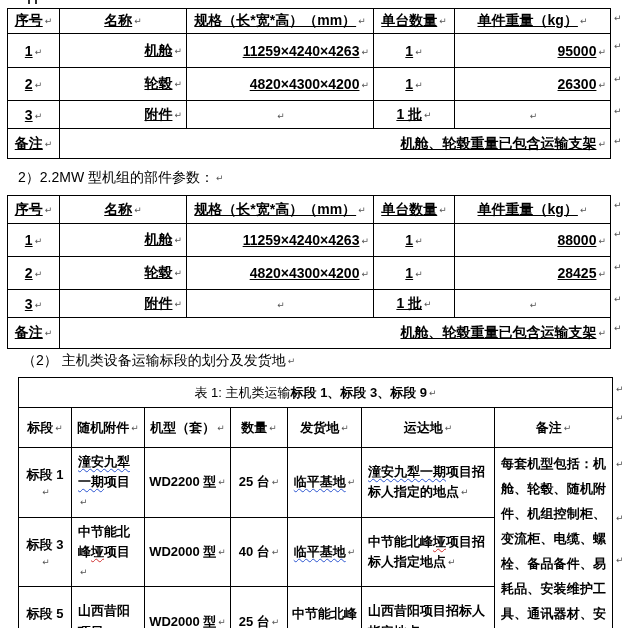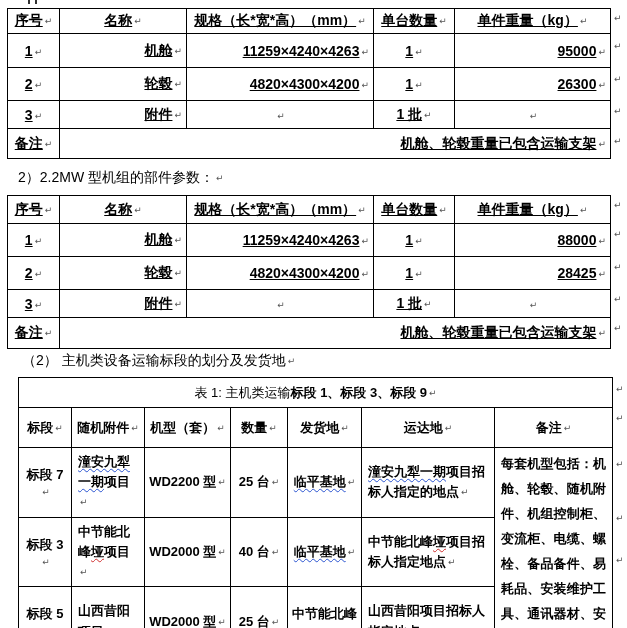--- a/index.html
+++ b/index.html
@@ -145,21 +145,21 @@
     <tr style="height:40px">
       <td class="c"><span>标段</span><span class="eol">↵</span></td>
       <td class="c"><span>随机附件</span><span class="eol">↵</span></td>
       <td class="c"><span>机型（套）</span><span class="eol">↵</span></td>
       <td class="c"><span>数量</span><span class="eol">↵</span></td>
       <td class="c"><span>发货地</span><span class="eol">↵</span></td>
       <td class="c"><span>运达地</span><span class="eol">↵</span></td>
       <td class="c"><span>备注</span><span class="eol">↵</span></td>
     </tr>
     <tr style="height:58px">
-      <td class="c"><span>标段 7</span><span class="eol">↵</span></td>
+      <td class="c"><span>标段 1</span><span class="eol">↵</span></td>
       <td class="proj"><span><span class="sq-blue">潼安九犁一期</span><span>项目</span></span><span class="eol">↵</span></td>
       <td class="c"><span>WD2200 型</span><span class="eol">↵</span></td>
       <td class="c"><span>25 台</span><span class="eol">↵</span></td>
       <td class="c"><span><span class="sq-blue">临平基地</span></span><span class="eol">↵</span></td>
       <td class="dest"><span><span class="sq-blue">潼安九犁一期</span><span>项目招标人指定的地点</span></span><span class="eol">↵</span></td>
       <td class="remark-cell" rowspan="3"><span>每套机型包括：机舱、轮毂、随机附件、机组控制柜、变流柜、电缆、螺栓、备品备件、易耗品、安装维护工具、通讯器材、安装附件等设备</span></td>
     </tr>
     <tr style="height:55px">
       <td class="c"><span>标段 3</span><span class="eol">↵</span></td>
       <td class="proj"><span><span>中节能北峰</span><span class="sq-red">垭</span><span>项目</span></span><span class="eol">↵</span></td>

